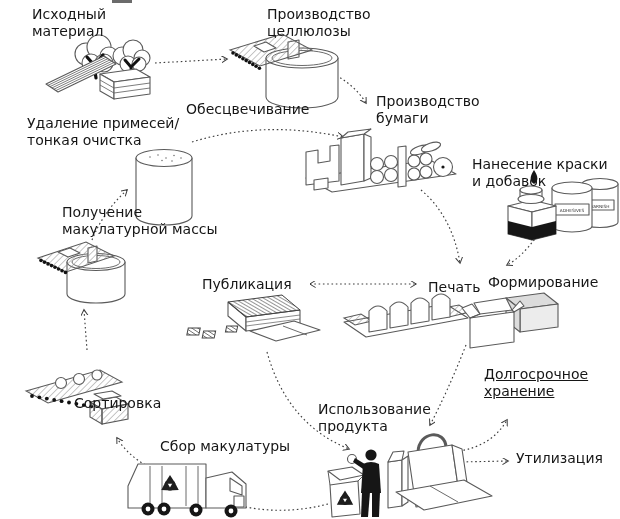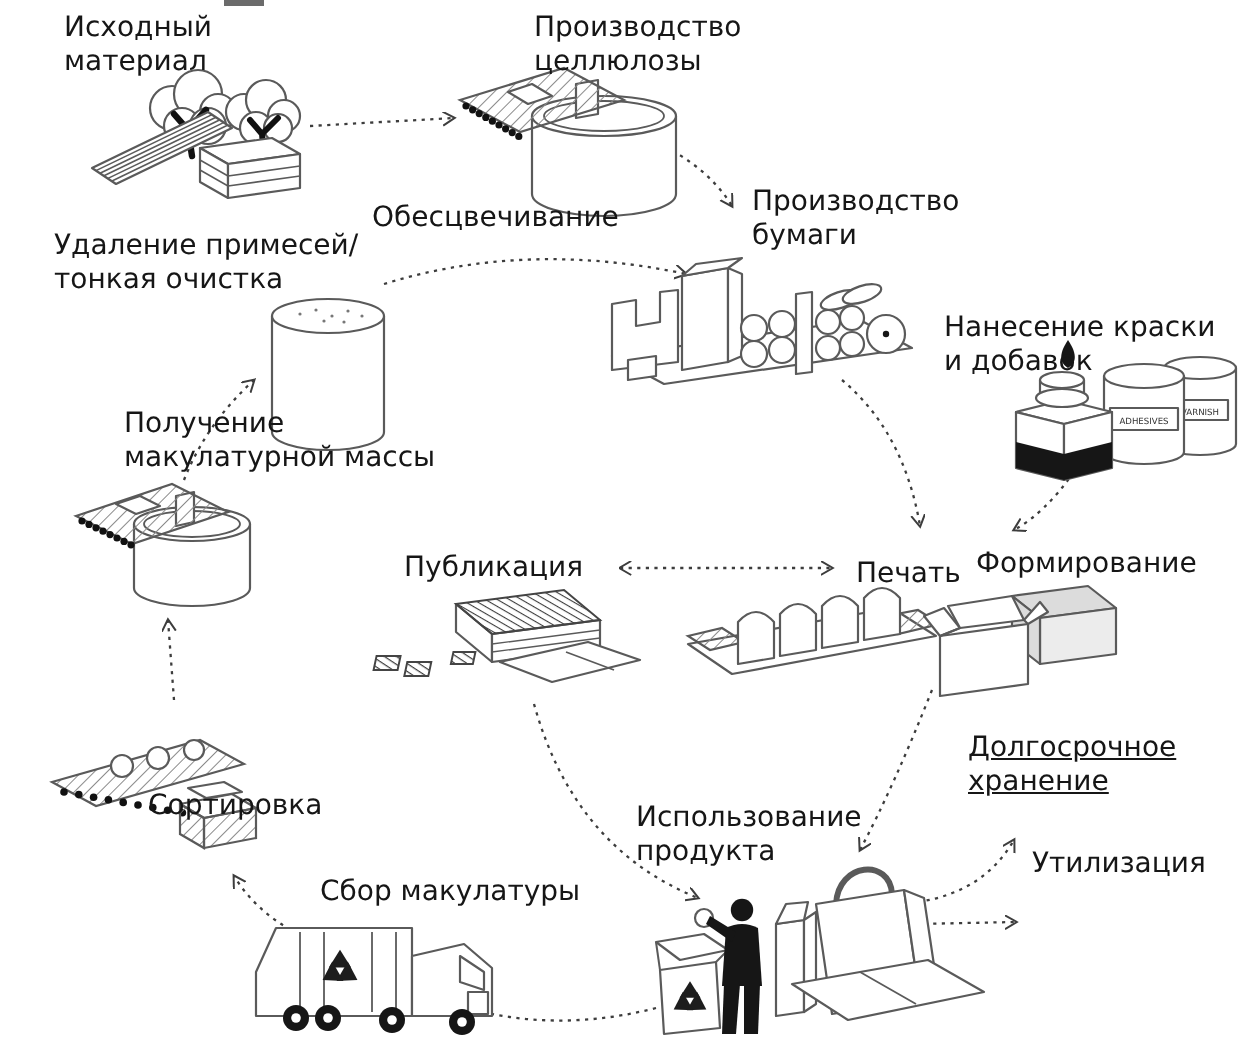--- a/index.html
+++ b/index.html
@@ -343,15 +343,15 @@
 макулатурной массы</div>
   <div class="label" style="left:202px;top:276px;">Публикация</div>
   <div class="label" style="left:428px;top:279px;">Печать</div>
   <div class="label" style="left:488px;top:274px;">Формирование</div>
   <div class="label" style="left:74px;top:353px;margin-top:42px;">Сортировка</div>
   <div class="label" style="left:484px;top:366px;text-decoration:underline;">Долгосрочное
 хранение</div>
   <div class="label" style="left:318px;top:401px;">Использование
 продукта</div>
   <div class="label" style="left:160px;top:438px;">Сбор макулатуры</div>
-  <div class="label" style="left:516px;top:424px;text-align:right;">Утилизация</div>
+  <div class="label" style="left:516px;top:450px;text-align:right;">Утилизация</div>
 
 </div>
 
 </body></html>

